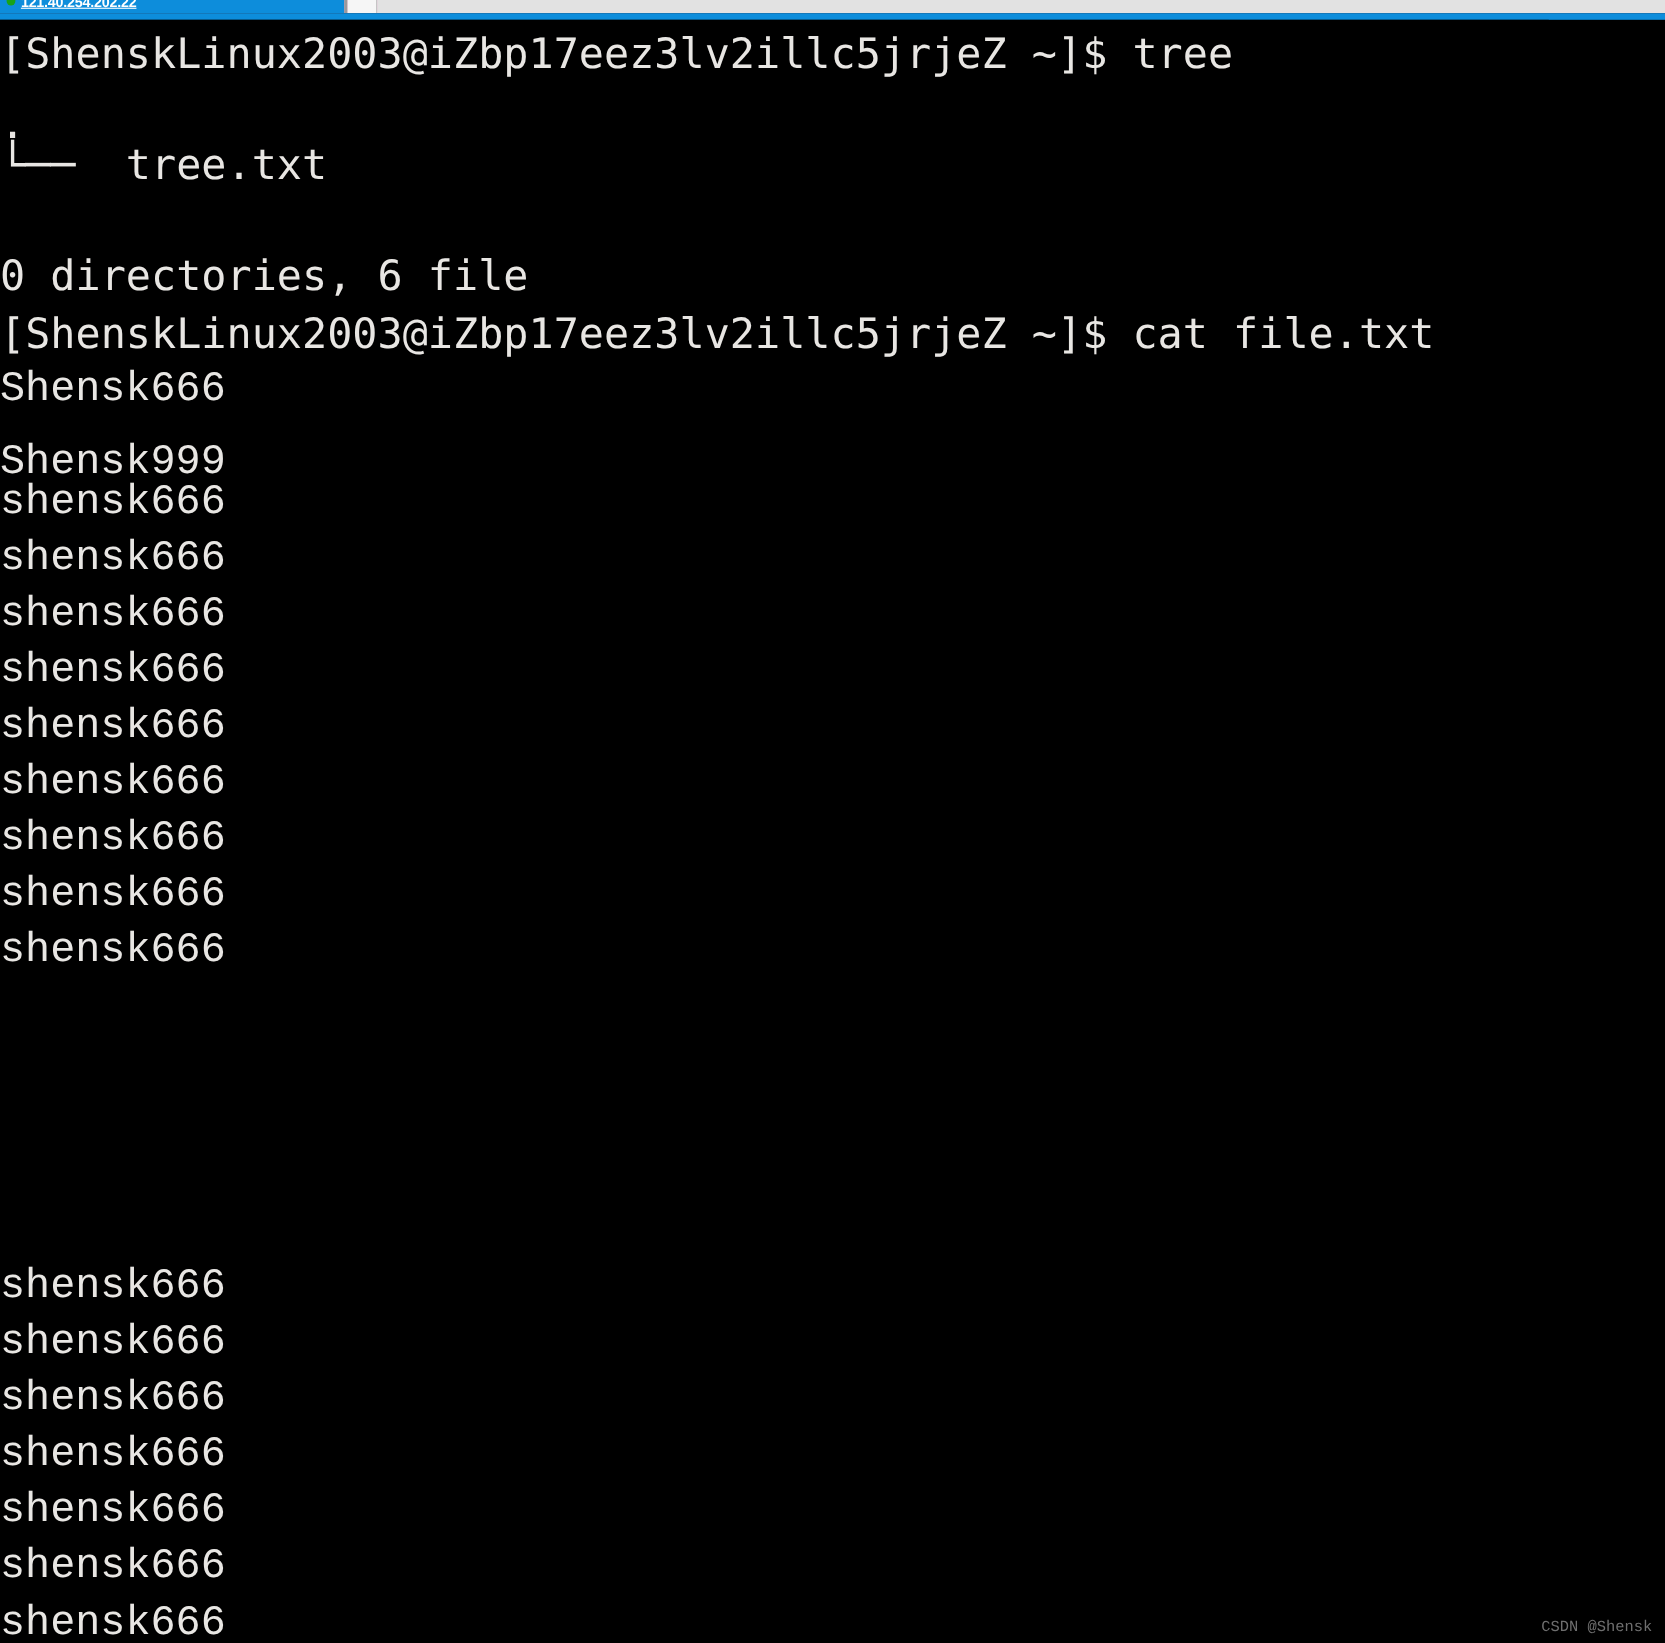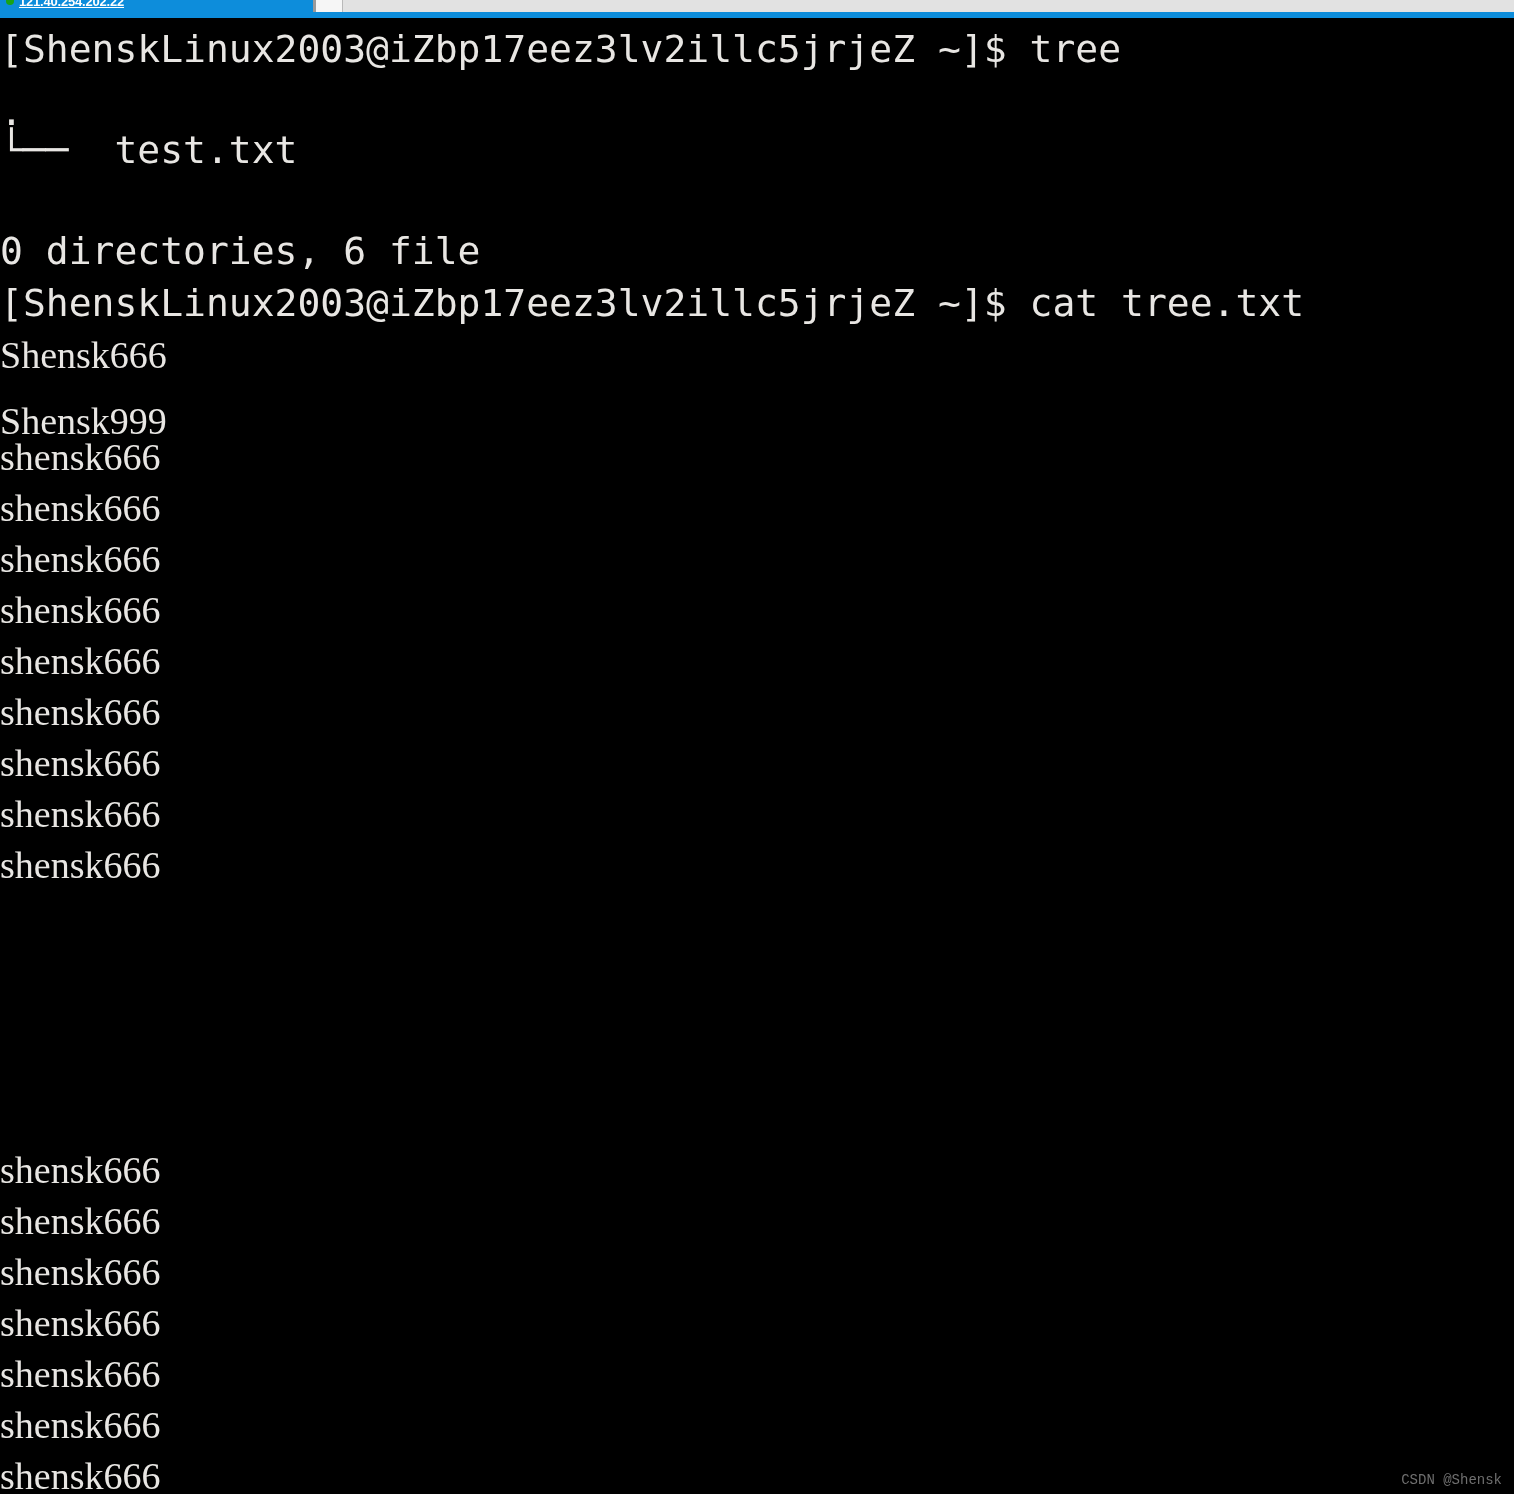--- a/index.html
+++ b/index.html
@@ -109,21 +109,21 @@
 
   
   .mono {
     font-family: "DejaVu Sans Mono", monospace;
     font-size: 38px;
     letter-spacing: 0px;
   }
 
   
   .prop {
-    font-family: Liberation Serif, serif;
+    font-family: Liberation Mono, monospace;
     font-size: 38px;
     letter-spacing: 0px;
   }
 
   .watermark {
     position: absolute;
     right: 12px;
     bottom: 6px;
     color: #6f6f6f;
     font-family: Liberation Mono, monospace;
@@ -141,24 +141,24 @@
   </div>
   <div class="tab-gap"></div>
   <div class="tab-inactive"></div>
   <div class="tab-rest"></div>
 </div>
 <div class="blue-rule"></div>
 
 <div class="terminal" id="terminal">
     <div class="line mono" style="top: 12px;">[ShenskLinux2003@iZbp17eez3lv2illc5jrjeZ ~]$ tree</div>
     <div class="line mono" style="top: 75px;">.</div>
-    <div class="line mono" style="top: 113px;">└──  test.txt</div>
+    <div class="line mono" style="top: 113px;">└──  tree.txt</div>
     <div class="line mono" style="top: 164px;"> </div>
     <div class="line mono" style="top: 214px;">0 directories, 6 file</div>
-    <div class="line mono" style="top: 266px;">[ShenskLinux2003@iZbp17eez3lv2illc5jrjeZ ~]$ cat tree.txt</div>
+    <div class="line mono" style="top: 266px;">[ShenskLinux2003@iZbp17eez3lv2illc5jrjeZ ~]$ cat file.txt</div>
     <div class="line prop" style="top: 318px;">Shensk666</div>
     <div class="line prop" style="top: 384px;">Shensk999</div>
     <div class="line prop" style="top: 420px;">shensk666</div>
     <div class="line prop" style="top: 471px;">shensk666</div>
     <div class="line prop" style="top: 522px;">shensk666</div>
     <div class="line prop" style="top: 573px;">shensk666</div>
     <div class="line prop" style="top: 624px;">shensk666</div>
     <div class="line prop" style="top: 675px;">shensk666</div>
     <div class="line prop" style="top: 726px;">shensk666</div>
     <div class="line prop" style="top: 777px;">shensk666</div>

